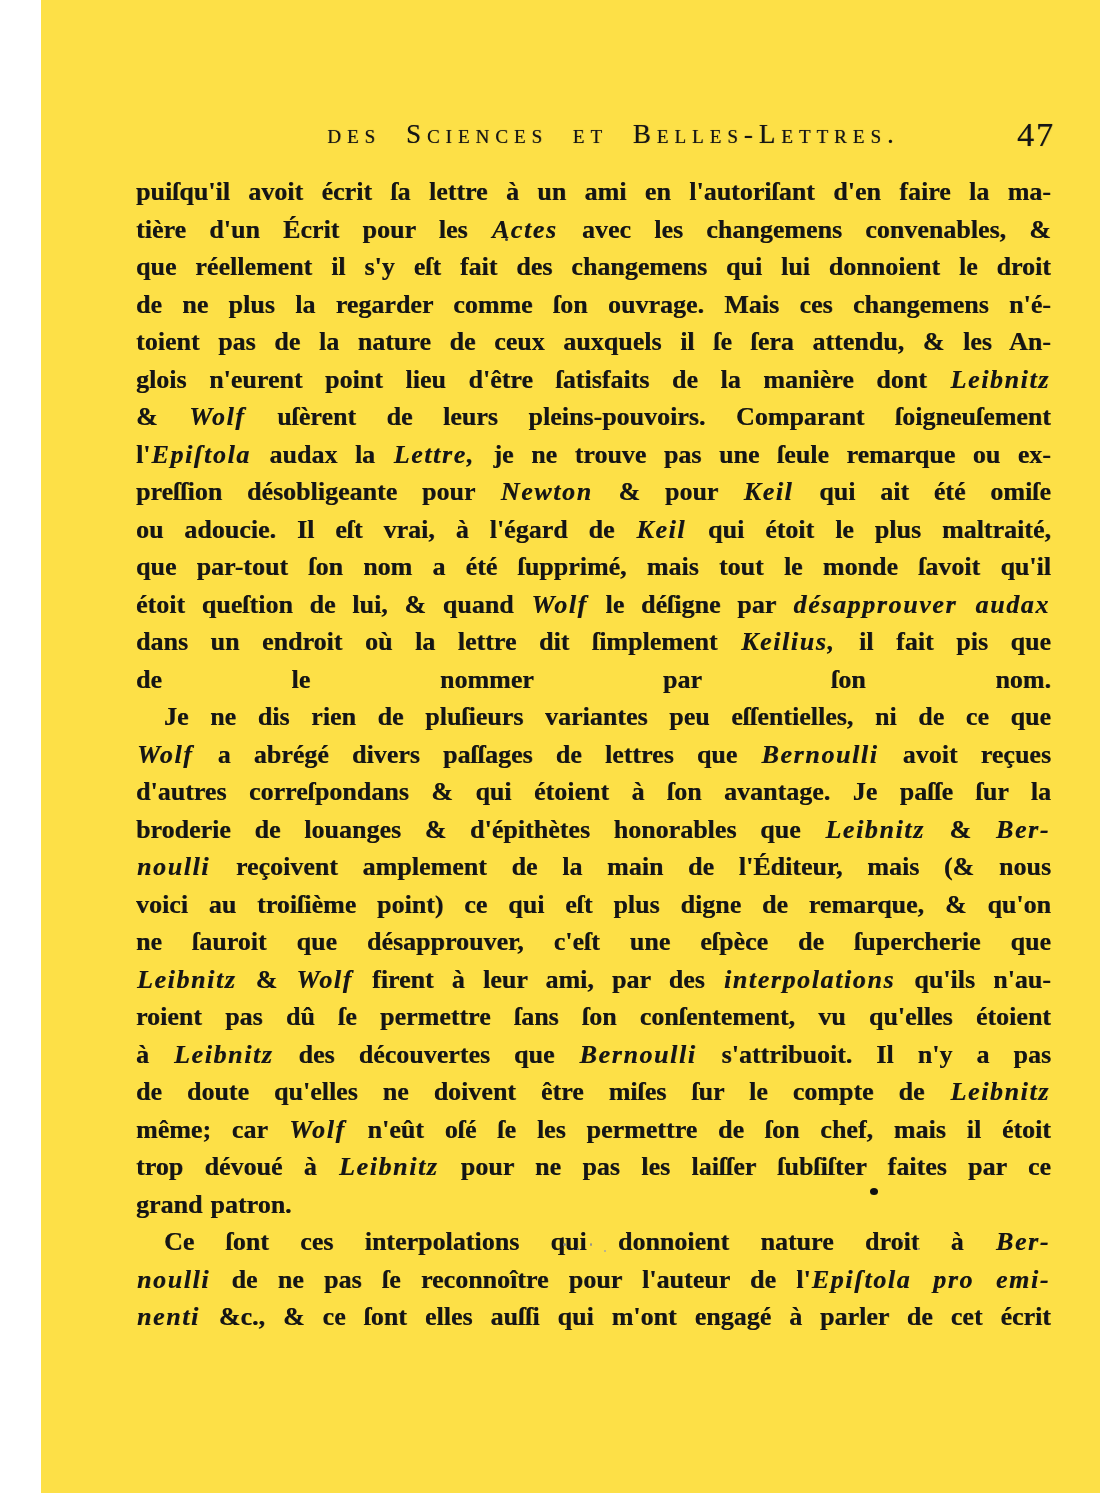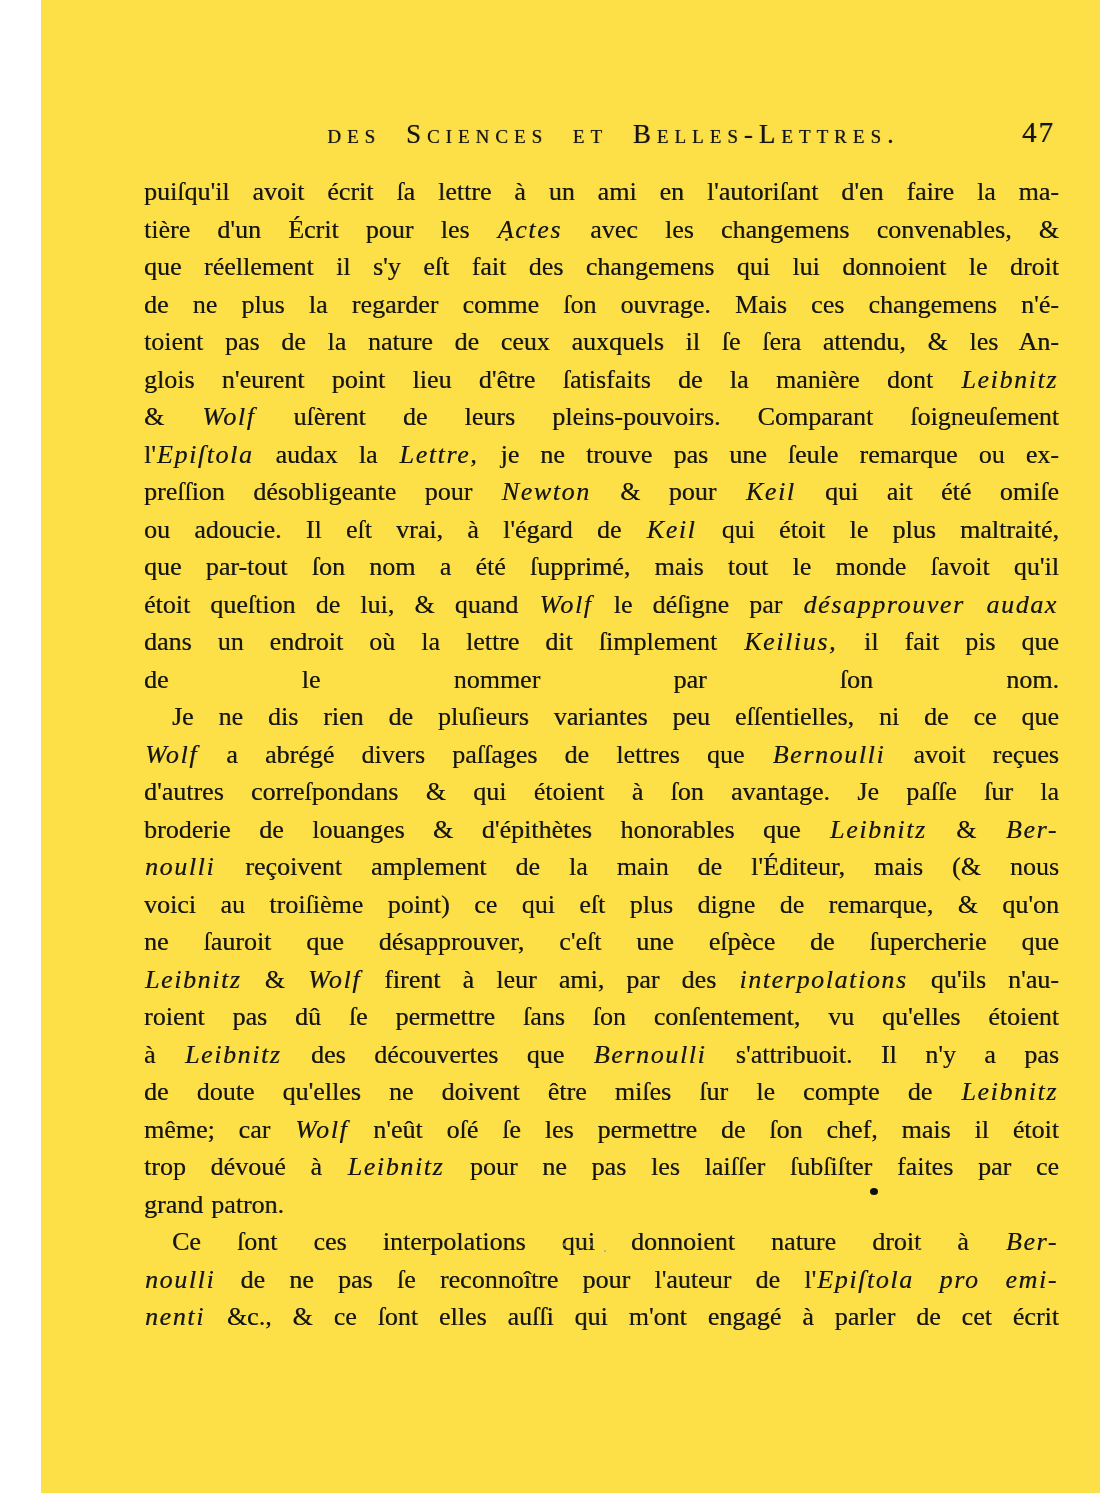--- a/index.html
+++ b/index.html
@@ -25,29 +25,30 @@
     font-size: 27px;
     letter-spacing: 6px;
     word-spacing: 12px;
     white-space: nowrap;
     text-shadow: 0.4px 0.4px 0.7px rgba(20,20,20,0.6);
   }
   .page-number {
     position: absolute;
     top: 116px;
     right: 86px;
-    font-size: 29px;
+    font-size: 34px;
     letter-spacing: 2px;
     text-shadow: 0.4px 0.4px 0.7px rgba(20,20,20,0.6);
   }
   .body-text {
     position: absolute;
     top: 173px;
-    left: 103px;
+    left: 95px;
     width: 915px;
+    font-weight: bold;
   }
   .line {
     height: 37.5px;
     line-height: 37.5px;
     font-size: 26px;
     word-spacing: 1.5px;
     text-align: justify;
     text-align-last: justify;
     overflow: hidden;
     white-space: normal;

